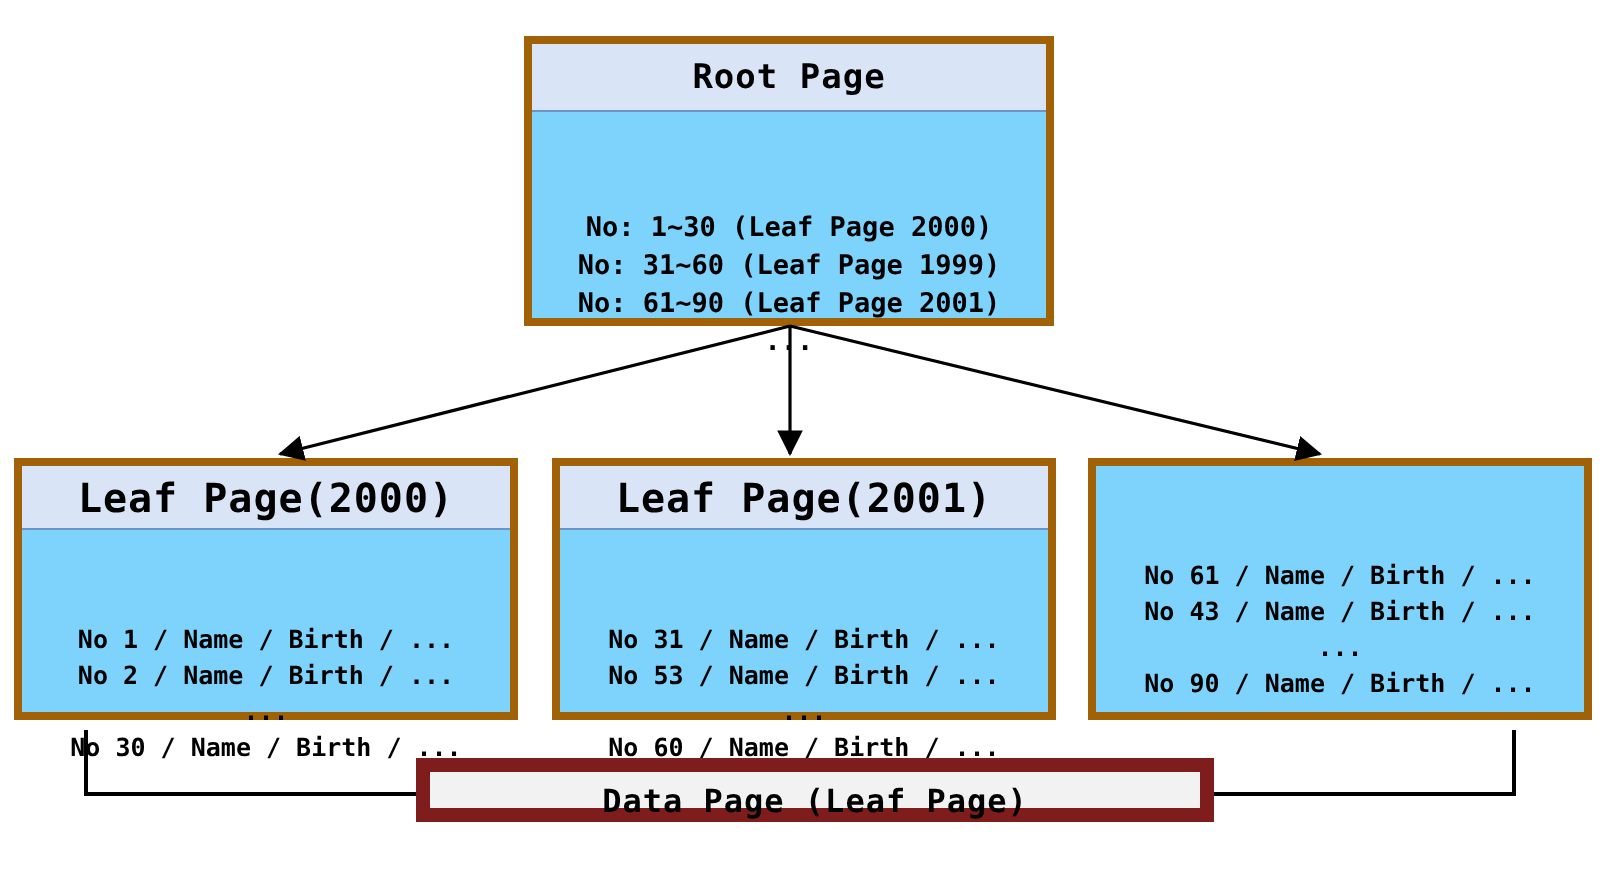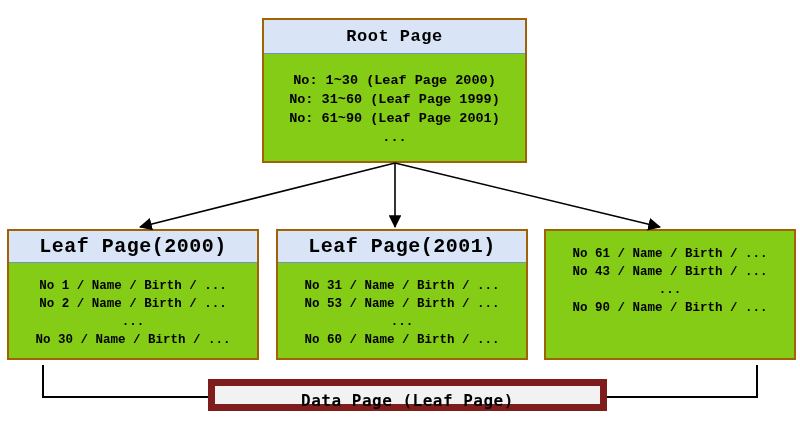--- a/index.html
+++ b/index.html
@@ -1,28 +1,28 @@
 <!DOCTYPE html>
 <html><head>
 <meta charset="utf-8">
 <style>
   html,body{margin:0;padding:0;}
   body{
     width:800px;height:442px;position:relative;background:#ffffff;
     font-family:"DejaVu Sans Mono","Liberation Mono",monospace;
     overflow:hidden;
   }
-  .node{position:absolute;box-sizing:border-box;border:2px solid #a16207;background:#84cc16;font-family:Liberation Mono, monospace;}
+  .node{position:absolute;box-sizing:border-box;border:4px solid #a16207;background:#7dd3fc;}
   .node .hdr{
     box-sizing:border-box;background:#d9e5f7;border-bottom:1px solid #6d93c7;
     font-weight:bold;text-align:center;color:#000000;white-space:pre;
   }
   .node .body{
     box-sizing:border-box;display:flex;flex-direction:column;align-items:center;
-    justify-content:flex-start;color:#000000;font-weight:bold;white-space:pre;
+    justify-content:flex-start;color:#000000;font-weight:bold;white-space:pre;margin-top:32px;
   }
   .body .ln{display:block;text-align:left;}
   .body .ln.ctr{text-align:center;width:100%;}
 
   #root-page{left:262px;top:18px;width:265px;height:145px;}
   #root-page .hdr{height:34px;line-height:34px;font-size:17px;letter-spacing:.5px;}
   #root-page .body{height:110px;padding-top:17px;font-size:13.5px;line-height:19px;}
 
   .leaf{top:229px;width:252px;height:131px;}
   .leaf .hdr{height:32px;line-height:32px;font-size:20px;letter-spacing:.5px;}

